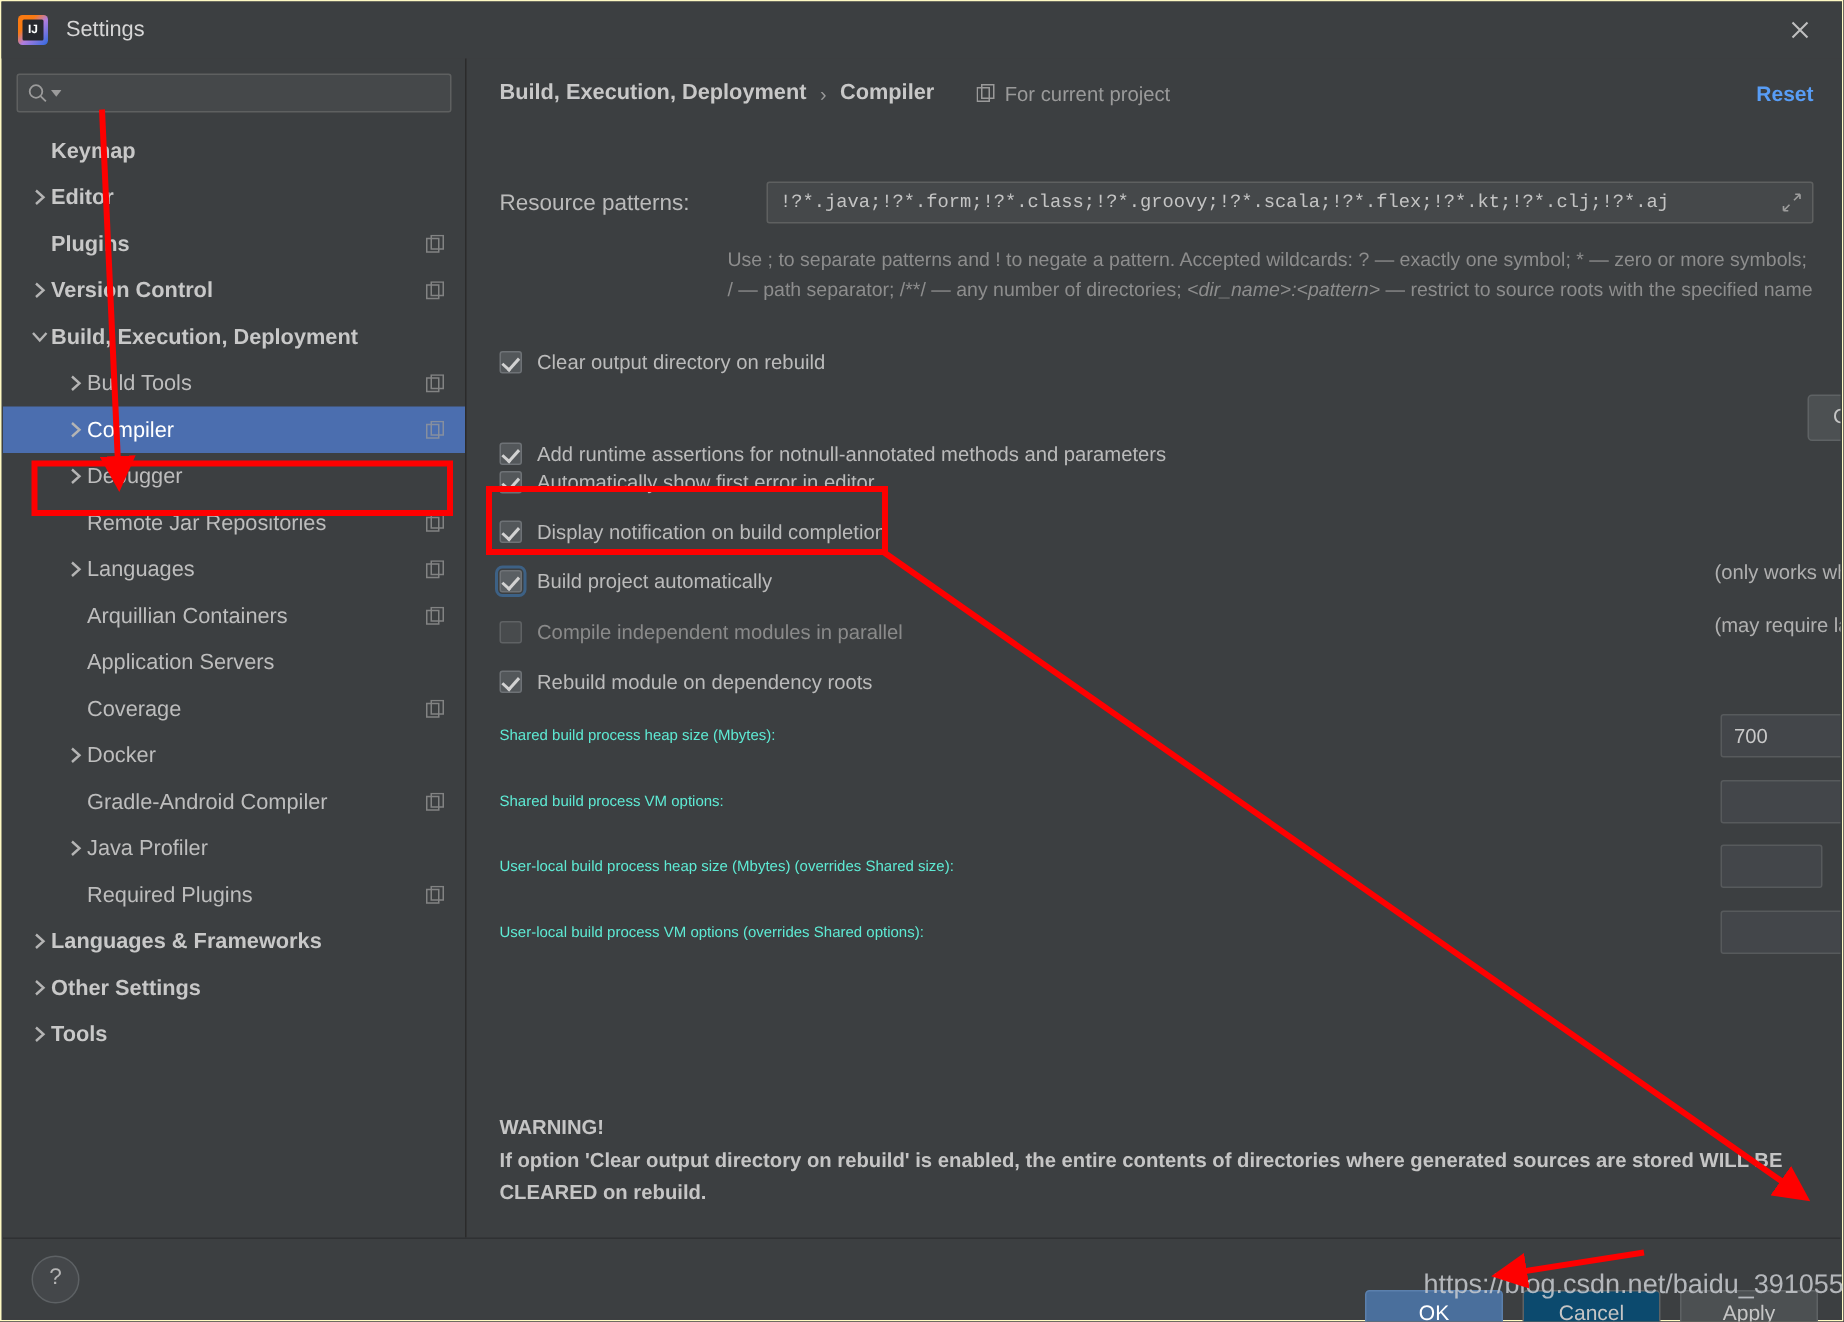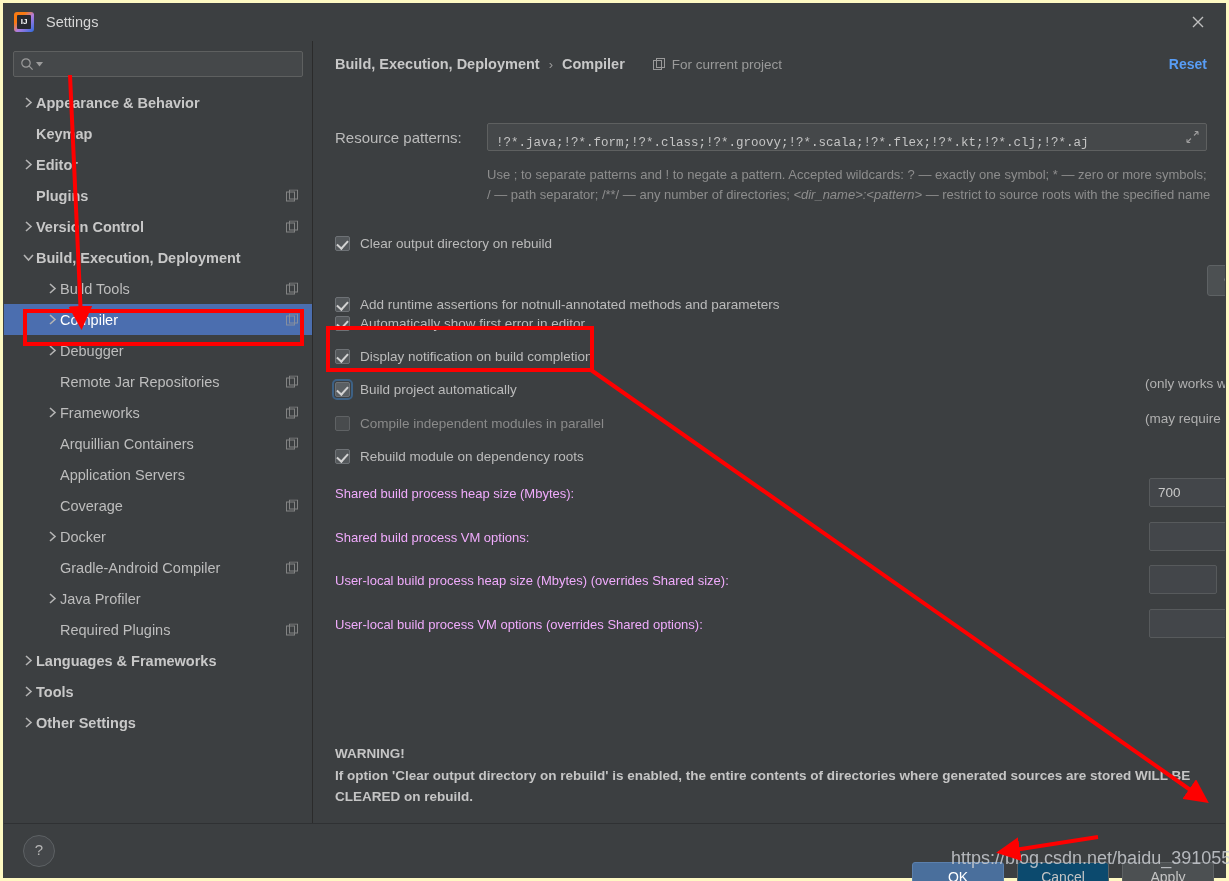--- a/index.html
+++ b/index.html
@@ -13,21 +13,21 @@
     height: 881px;
     overflow: hidden;
     position: relative;
     color: #bbbbbb;
     font-size: 13px;
   }
   #root {
     position: absolute;
     inset: 0;
     background: #3c3f41;
-    border: 3px solid #fef9c3;
+    border: 1px solid #fef9c3;
     box-sizing: border-box;
     padding-left: 24px;
   }
 
   
   #titlebar {
     position: absolute;
     left: 0; top: 0; right: 0;
     height: 38px;
     background: #3c3f41;
@@ -206,29 +206,30 @@
     align-items: flex-start;
   }
   #res-label { padding-top: 6px; width: 152px; flex: 0 0 152px; }
   #res-field {
     flex: 1;
     height: 28px;
     background: #45484a;
     border: 1px solid #5e6060;
     border-radius: 2px;
     display: flex;
-    align-items: flex-end;
+    align-items: center;
     padding: 0 8px;
     box-sizing: border-box;
     position: relative;
     font-family: "Liberation Mono", monospace;
     font-size: 12.5px;
     color: #c4c4c4;
     overflow: hidden;
     white-space: nowrap;
+    margin-left: 26px;
   }
   #expand-icon {
     position: absolute;
     right: 7px; top: 50%;
     transform: translateY(-50%);
   }
   #expand-icon svg { display:block; }
 
   #res-hint {
     position: absolute;
@@ -304,22 +305,22 @@
     color: #b0b0b0;
     font-size: 13.5px;
     white-space: nowrap;
   }
 
   .form-row { position: absolute; left: 21px; right: 18px; height: 30px; }
   .form-row .lbl {
     position: absolute;
     left: 0; top: 50%;
     transform: translateY(-50%);
-    font-size: 13px;
-    color: #f0abfc;
+    font-size: 10px;
+    color: #5eead4;
     white-space: nowrap;
   }
   .inp {
     position: absolute;
     background: #43464a;
     border: 1px solid #575a5c;
     border-radius: 2px;
     box-sizing: border-box;
     color: #c9c9c9;
     font-size: 13.5px;
@@ -432,28 +433,20 @@
           <path d="M9.2 9.2 L12.6 12.6" stroke="#9b9b9b" stroke-width="1.2"></path>
         </svg>
         <svg width="7" height="5" viewBox="0 0 7 5" style="margin-left:2px">
           <path d="M0 0 L7 0 L3.5 4.5 Z" fill="#9b9b9b"></path>
         </svg>
         <input id="search-input" type="text" placeholder="" style="">
       </div>
     </div>
     <div id="tree">
         <div class="tree-row lvl0">
-          <span class="arrow">
-            <svg width="9" height="11" viewBox="0 0 9 11">
-              <path d="M2 1 L7 5.5 L2 10" stroke="#b4b4b4" stroke-width="1.6" fill="none"></path>
-            </svg>
-          </span>
-          <span class="tree-label">Appearance &amp; Behavior</span>
-        </div>
-        <div class="tree-row lvl0">
           <span class="arrow"></span>
           <span class="tree-label">Keymap</span>
         </div>
         <div class="tree-row lvl0">
           <span class="arrow">
             <svg width="9" height="11" viewBox="0 0 9 11">
               <path d="M2 1 L7 5.5 L2 10" stroke="#b4b4b4" stroke-width="1.6" fill="none"></path>
             </svg>
           </span>
           <span class="tree-label">Editor</span>
@@ -535,21 +528,21 @@
               <rect x="3.5" y="0.5" width="8" height="9" fill="none" stroke="#9a9a9a"></rect>
             </svg>
           </span>
         </div>
         <div class="tree-row lvl1">
           <span class="arrow">
             <svg width="9" height="11" viewBox="0 0 9 11">
               <path d="M2 1 L7 5.5 L2 10" stroke="#b4b4b4" stroke-width="1.6" fill="none"></path>
             </svg>
           </span>
-          <span class="tree-label">Frameworks</span>
+          <span class="tree-label">Languages</span>
           <span class="proj-icon">
             <svg width="13" height="13" viewBox="0 0 13 13">
               <rect x="0.5" y="2.5" width="8" height="9" fill="none" stroke="#9a9a9a"></rect>
               <rect x="3.5" y="0.5" width="8" height="9" fill="none" stroke="#9a9a9a"></rect>
             </svg>
           </span>
         </div>
         <div class="tree-row lvl1">
           <span class="arrow"></span>
           <span class="tree-label">Arquillian Containers</span>
@@ -617,29 +610,29 @@
             </svg>
           </span>
           <span class="tree-label">Languages &amp; Frameworks</span>
         </div>
         <div class="tree-row lvl0">
           <span class="arrow">
             <svg width="9" height="11" viewBox="0 0 9 11">
               <path d="M2 1 L7 5.5 L2 10" stroke="#b4b4b4" stroke-width="1.6" fill="none"></path>
             </svg>
           </span>
+          <span class="tree-label">Other Settings</span>
+        </div>
+        <div class="tree-row lvl0">
+          <span class="arrow">
+            <svg width="9" height="11" viewBox="0 0 9 11">
+              <path d="M2 1 L7 5.5 L2 10" stroke="#b4b4b4" stroke-width="1.6" fill="none"></path>
+            </svg>
+          </span>
           <span class="tree-label">Tools</span>
-        </div>
-        <div class="tree-row lvl0">
-          <span class="arrow">
-            <svg width="9" height="11" viewBox="0 0 9 11">
-              <path d="M2 1 L7 5.5 L2 10" stroke="#b4b4b4" stroke-width="1.6" fill="none"></path>
-            </svg>
-          </span>
-          <span class="tree-label">Other Settings</span>
         </div>
       </div>
   </div>
 
   <div id="main">
 
     <div id="breadcrumb-row">
       <span class="crumb">Build, Execution, Deployment</span>
       <span class="crumb-sep">›</span>
       <span class="crumb">Compiler</span>

